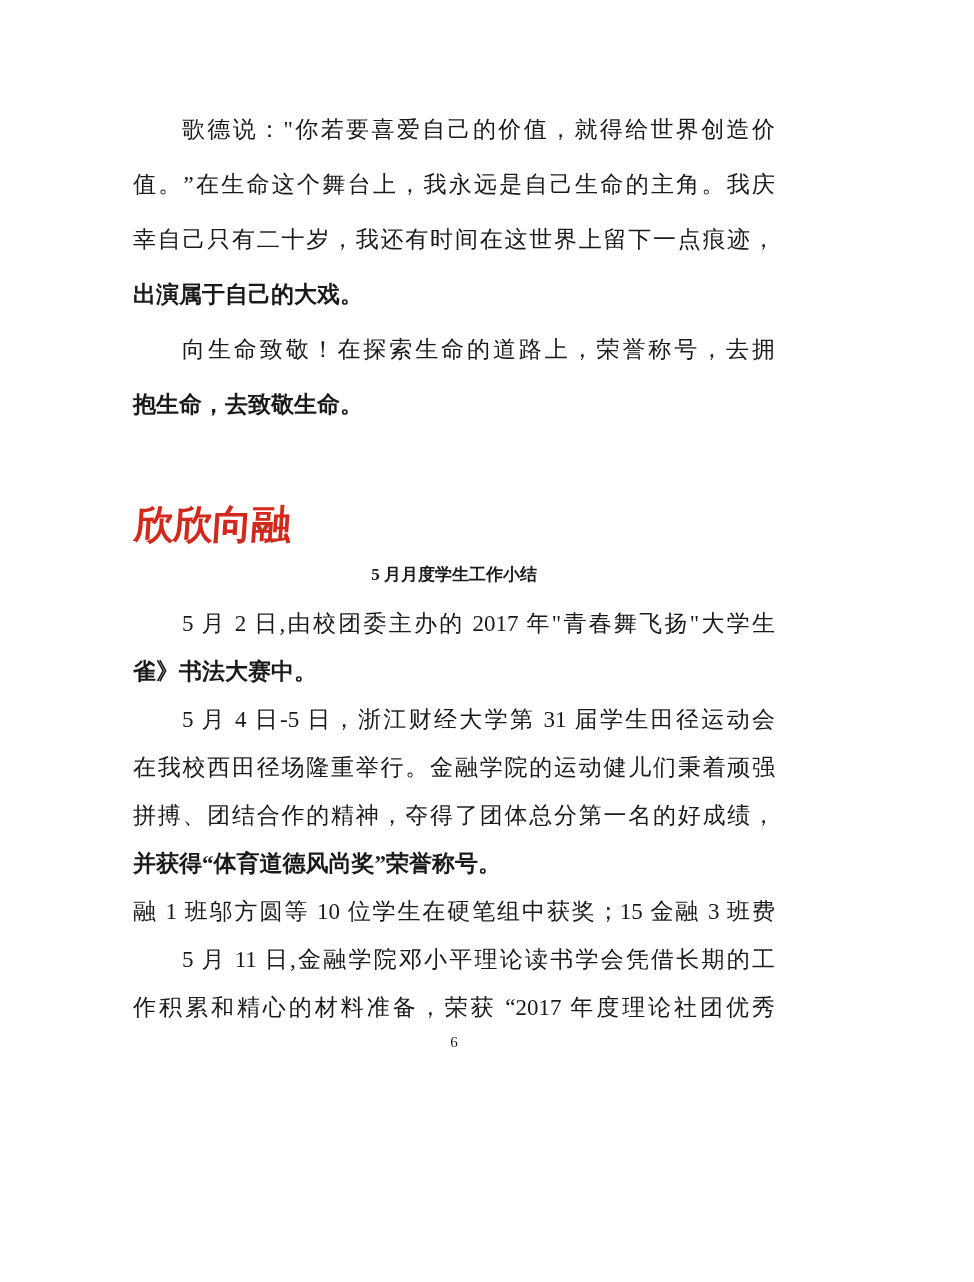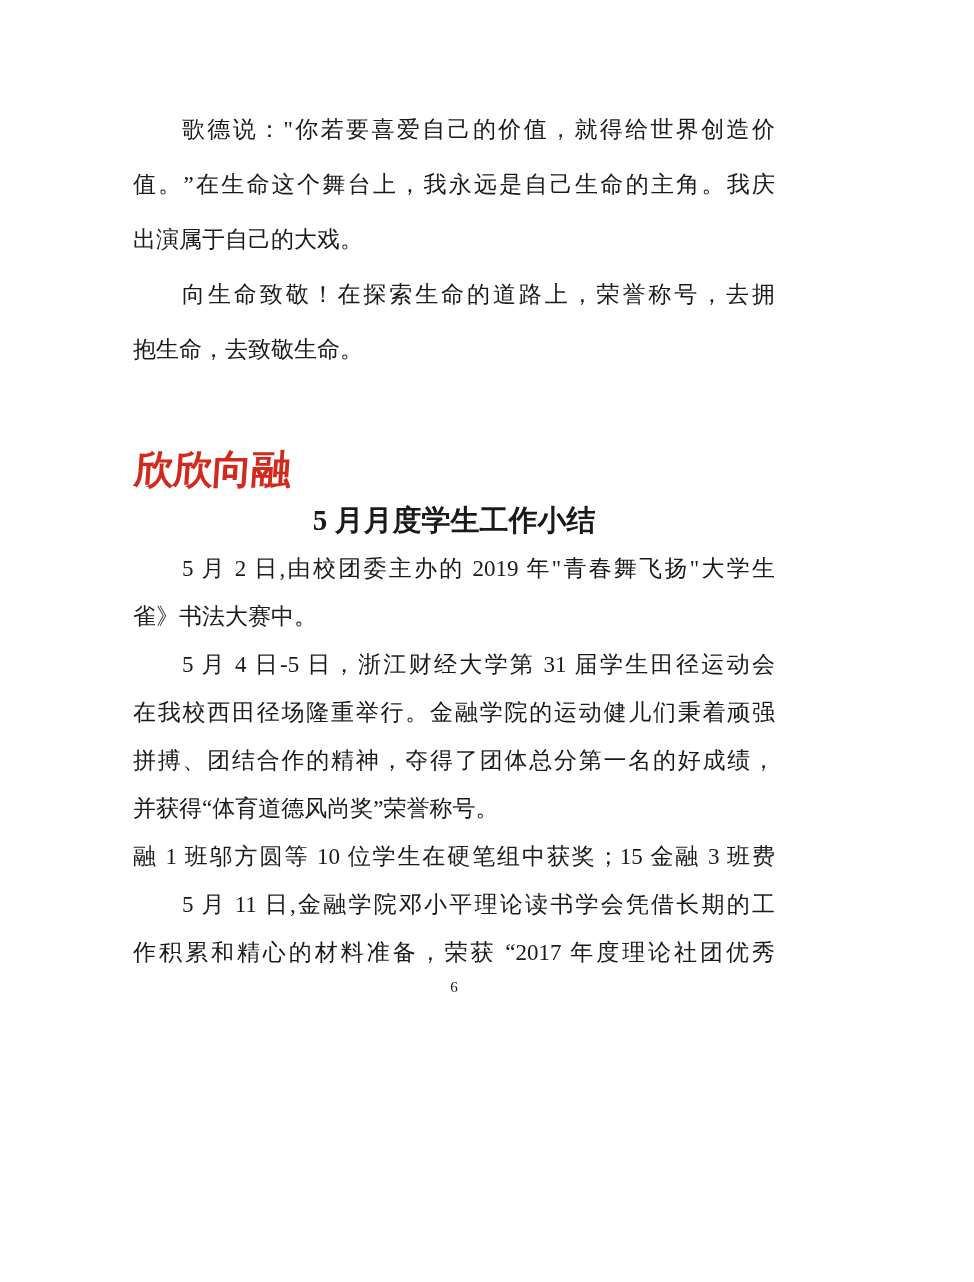--- a/index.html
+++ b/index.html
@@ -31,40 +31,41 @@
     white-space: nowrap;
     text-align: justify;
     text-align-last: justify;
   }
   .section.summary .line {
     line-height: 48px;
   }
   .line.last {
     text-align: justify;
     text-align-last: left;
+    font-weight: bold;
   }
   .line.indent {
     text-indent: 49px;
   }
   .logo {
     margin-top: 71px;
     height: 42px;
     line-height: 42px;
     font-family: "DejaVu Sans", "Liberation Sans", sans-serif;
     font-weight: 900;
     font-size: 40px;
     letter-spacing: -1px;
     color: #d2291c;
     transform: skewX(-4deg);
     transform-origin: left bottom;
   }
   .heading {
     margin-top: 15px;
     line-height: 30px;
-    font-size: 29px;
+    font-size: 17px;
     font-weight: bold;
     text-align: center;
   }
   .section.summary {
     margin-top: 10px;
   }
   .page-number {
     margin-top: 0px;
     line-height: 20px;
     font-size: 15px;
@@ -75,35 +76,36 @@
 </head>
 <body>
 
 <div class="page">
   <div class="text-column">
 
     <div class="section intro">
       <div class="para">
         <div class="line indent">歌德说："你若要喜爱自己的价值，就得给世界创造价</div>
         <div class="line">值。”在生命这个舞台上，我永远是自己生命的主角。我庆</div>
+        <div class="line">幸自己只有二十岁，我还有时间在这世界上留下一点痕迹，</div>
         <div class="line last">出演属于自己的大戏。</div>
       </div>
       <div class="para">
         <div class="line indent">向生命致敬！在探索生命的道路上，荣誉称号，去拥</div>
         <div class="line last">抱生命，去致敬生命。</div>
       </div>
     </div>
 
     <div class="logo">欣欣向融</div>
 
     <div class="heading">5 月月度学生工作小结</div>
 
     <div class="section summary">
       <div class="para">
-        <div class="line indent">5 月 2 日,由校团委主办的 2019 年"青春舞飞扬"大学生</div>
+        <div class="line indent">5 月 2 日,由校团委主办的 2017 年"青春舞飞扬"大学生</div>
         <div class="line last">雀》书法大赛中。</div>
       </div>
       <div class="para">
         <div class="line indent">5 月 4 日-5 日，浙江财经大学第 31 届学生田径运动会</div>
         <div class="line">在我校西田径场隆重举行。金融学院的运动健儿们秉着顽强</div>
         <div class="line">拼搏、团结合作的精神，夺得了团体总分第一名的好成绩，</div>
         <div class="line last">并获得“体育道德风尚奖”荣誉称号。</div>
       </div>
       <div class="para">
         <div class="line">融 1 班邬方圆等 10 位学生在硬笔组中获奖；15 金融 3 班费</div>

